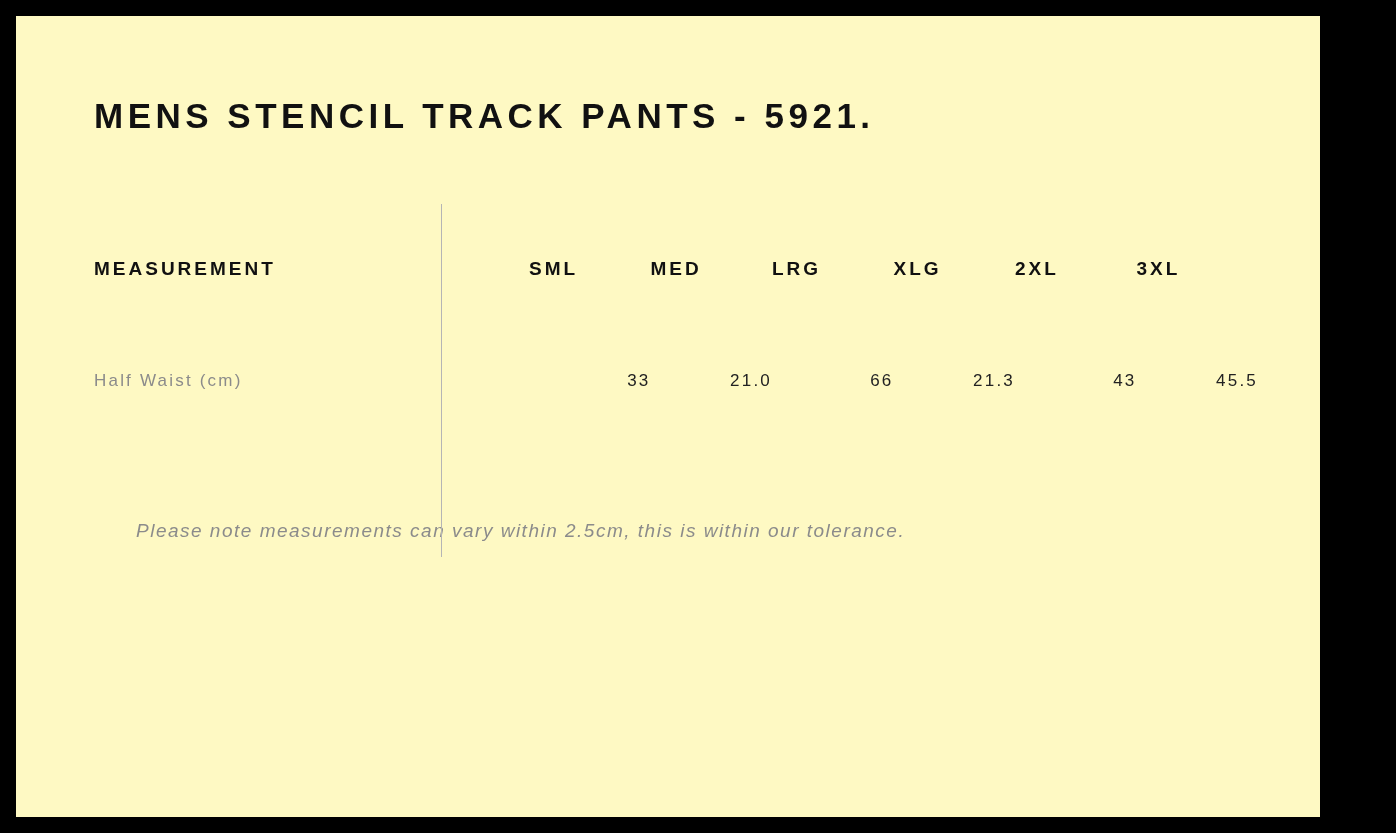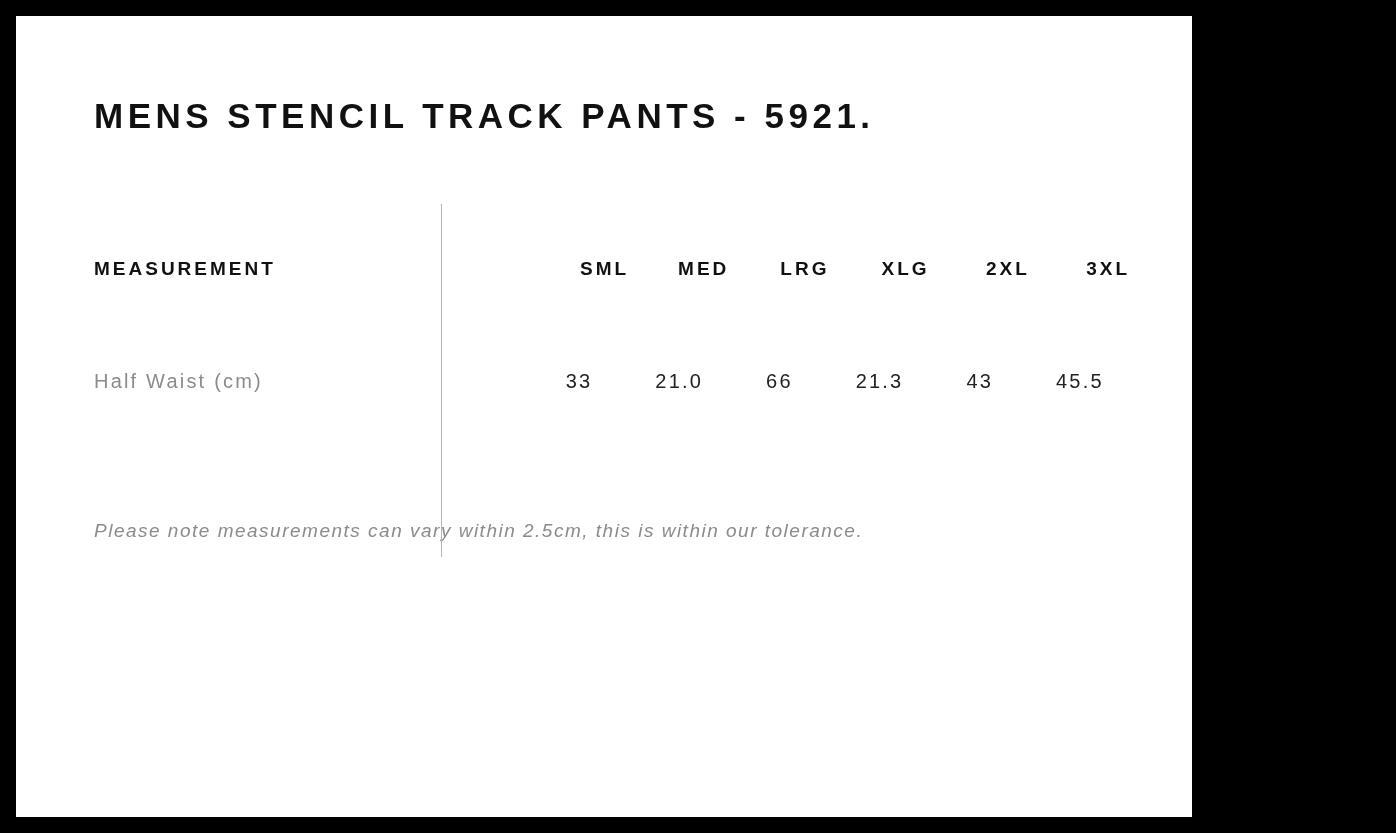--- a/index.html
+++ b/index.html
@@ -10,23 +10,23 @@
     width: 1396px;
     height: 833px;
     background: #000000;
     font-family: "Liberation Sans", sans-serif;
     overflow: hidden;
   }
   .card {
     position: absolute;
     left: 16px;
     top: 16px;
-    width: 1176px;
+    width: 1304px;
     height: 801px;
-    background: #ffffff;
+    background: #fef9c3;
     box-sizing: border-box;
   }
   .inner {
     position: absolute;
     left: 78px;
     top: 80px;
     right: 62px;
     bottom: 40px;
   }
   .title {
@@ -74,44 +74,45 @@
     letter-spacing: 3px;
     color: #111111;
     height: 130px;
     vertical-align: middle;
   }
   thead th.label {
     text-align: left;
     margin-left: 46px;
   }
   thead th.size {
-    text-align: right;
+    text-align: left;
   }
   tbody td {
     height: 94px;
     vertical-align: middle;
-    font-size: 20px;
+    font-size: 17px;
   }
   tbody td.label {
     text-align: left;
     color: #8b8b8b;
     letter-spacing: 2.2px;
   }
   tbody td.value {
-    text-align: center;
+    text-align: right;
     color: #222222;
     letter-spacing: 2.2px;
   }
   .footnote {
     margin-top: 92px;
     font-size: 19px;
     font-style: italic;
     letter-spacing: 1.5px;
     color: #8b8b8b;
     white-space: nowrap;
+    margin-left: 42px;
   }
 </style>
 </head>
 <body>
 
 <div class="card">
   <div class="inner">
 
     <h1 class="title">MENS STENCIL TRACK PANTS - 5921.</h1>
 

